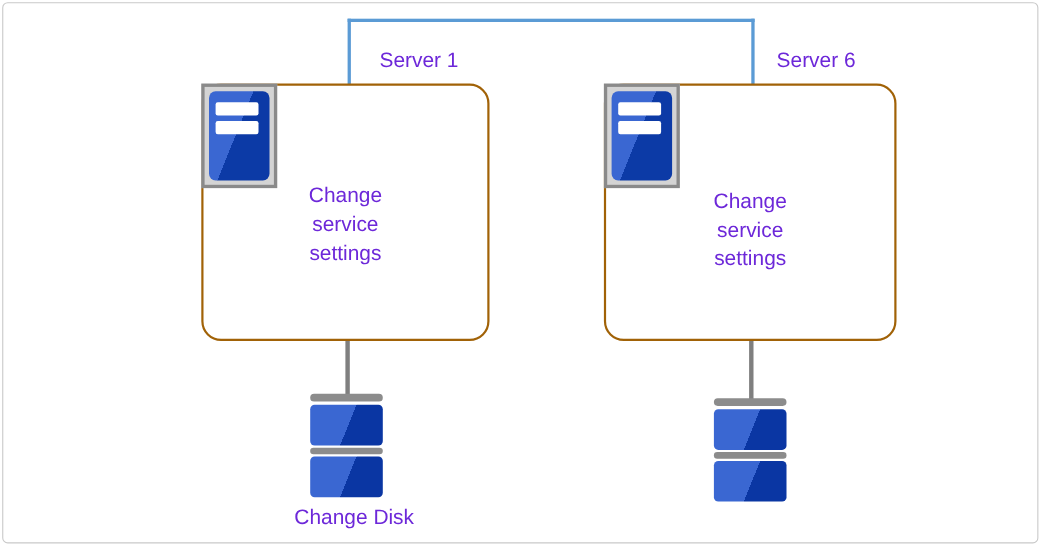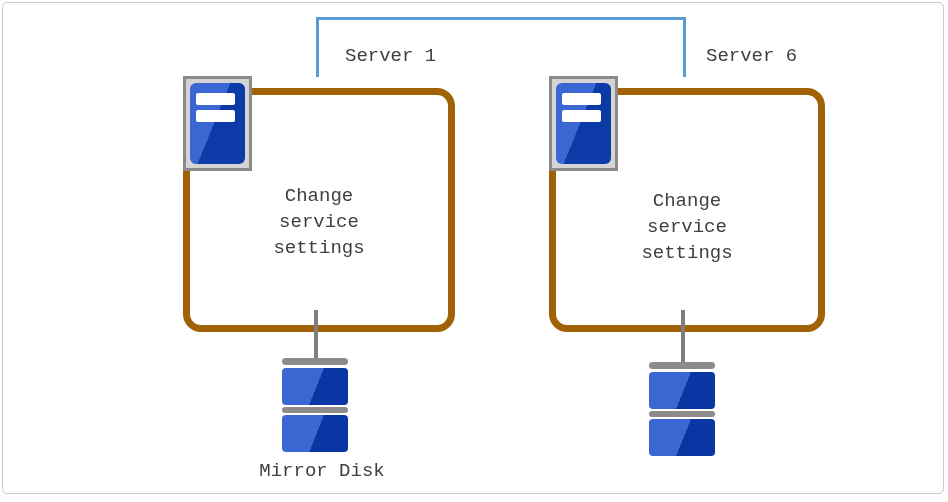--- a/index.html
+++ b/index.html
@@ -1,21 +1,21 @@
 <!DOCTYPE html>
 <html><head>
 <meta charset="utf-8">
 <style>
   html, body { margin: 0; padding: 0; background: #ffffff; }
   .canvas {
     position: relative;
     width: 948px; height: 502px;
     background: #ffffff;
-    font-family: Liberation Mono, monospace;
-    color: #404040;
+    font-family: Liberation Sans, sans-serif;
+    color: #6d28d9;
     overflow: hidden;
     border-radius: 10px;
   }
   .outer-frame {
     position: absolute; left: 2px; top: 2px;
     width: 940px; height: 490px;
     border: 1px solid #c9c9c9;
     border-radius: 5px;
     pointer-events: none;
   }
@@ -28,23 +28,23 @@
   .server-label {
     position: absolute; top: 45px;
     font-size: 19px; line-height: 22px;
     white-space: nowrap;
   }
   .sl1 { left: 345px; }
   .sl2 { left: 706px; }
 
   
   .server-box {
-    position: absolute; top: 88px; height: 230px;
+    position: absolute; top: 76px; height: 230px;
     background: #ffffff;
-    border: 7px solid #a16207;
+    border: 2px solid #a16207;
     border-radius: 18px;
   }
   .sb1 { left: 183px; width: 258px; }
   .sb2 { left: 549px; width: 262px; }
   .box-text {
     position: absolute; left: 0; right: 0;
     width: 110px; margin: 0 auto;
     text-align: center;
     font-size: 19px; line-height: 26px;
   }
@@ -148,15 +148,15 @@
     <div class="disk-platter pl-b"></div>
   </div>
 
   <div class="disk dk2">
     <div class="disk-cap cap-top"></div>
     <div class="disk-platter pl-a"></div>
     <div class="disk-cap cap-mid"></div>
     <div class="disk-platter pl-b"></div>
   </div>
 
-  <div class="mirror-label">Mirror Disk</div>
+  <div class="mirror-label">Change Disk</div>
 
 </div>
 
 </body></html>

